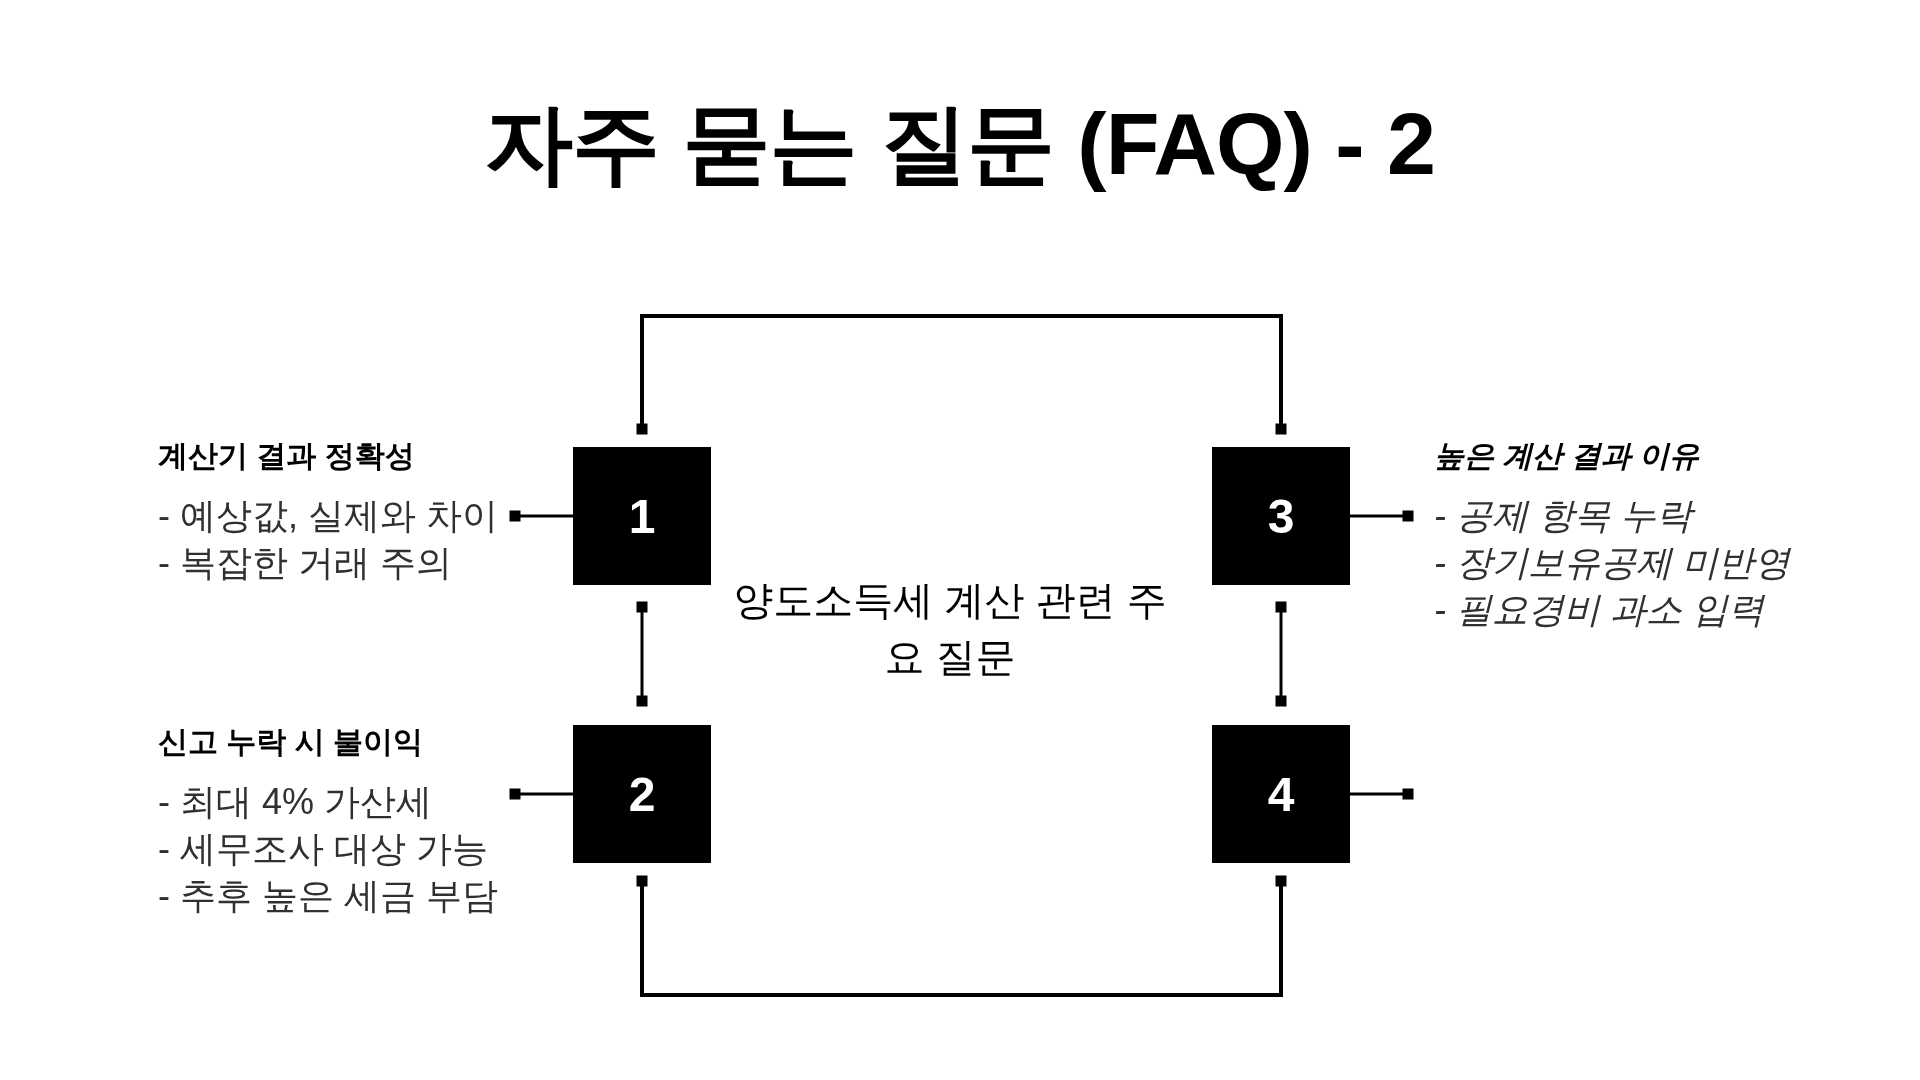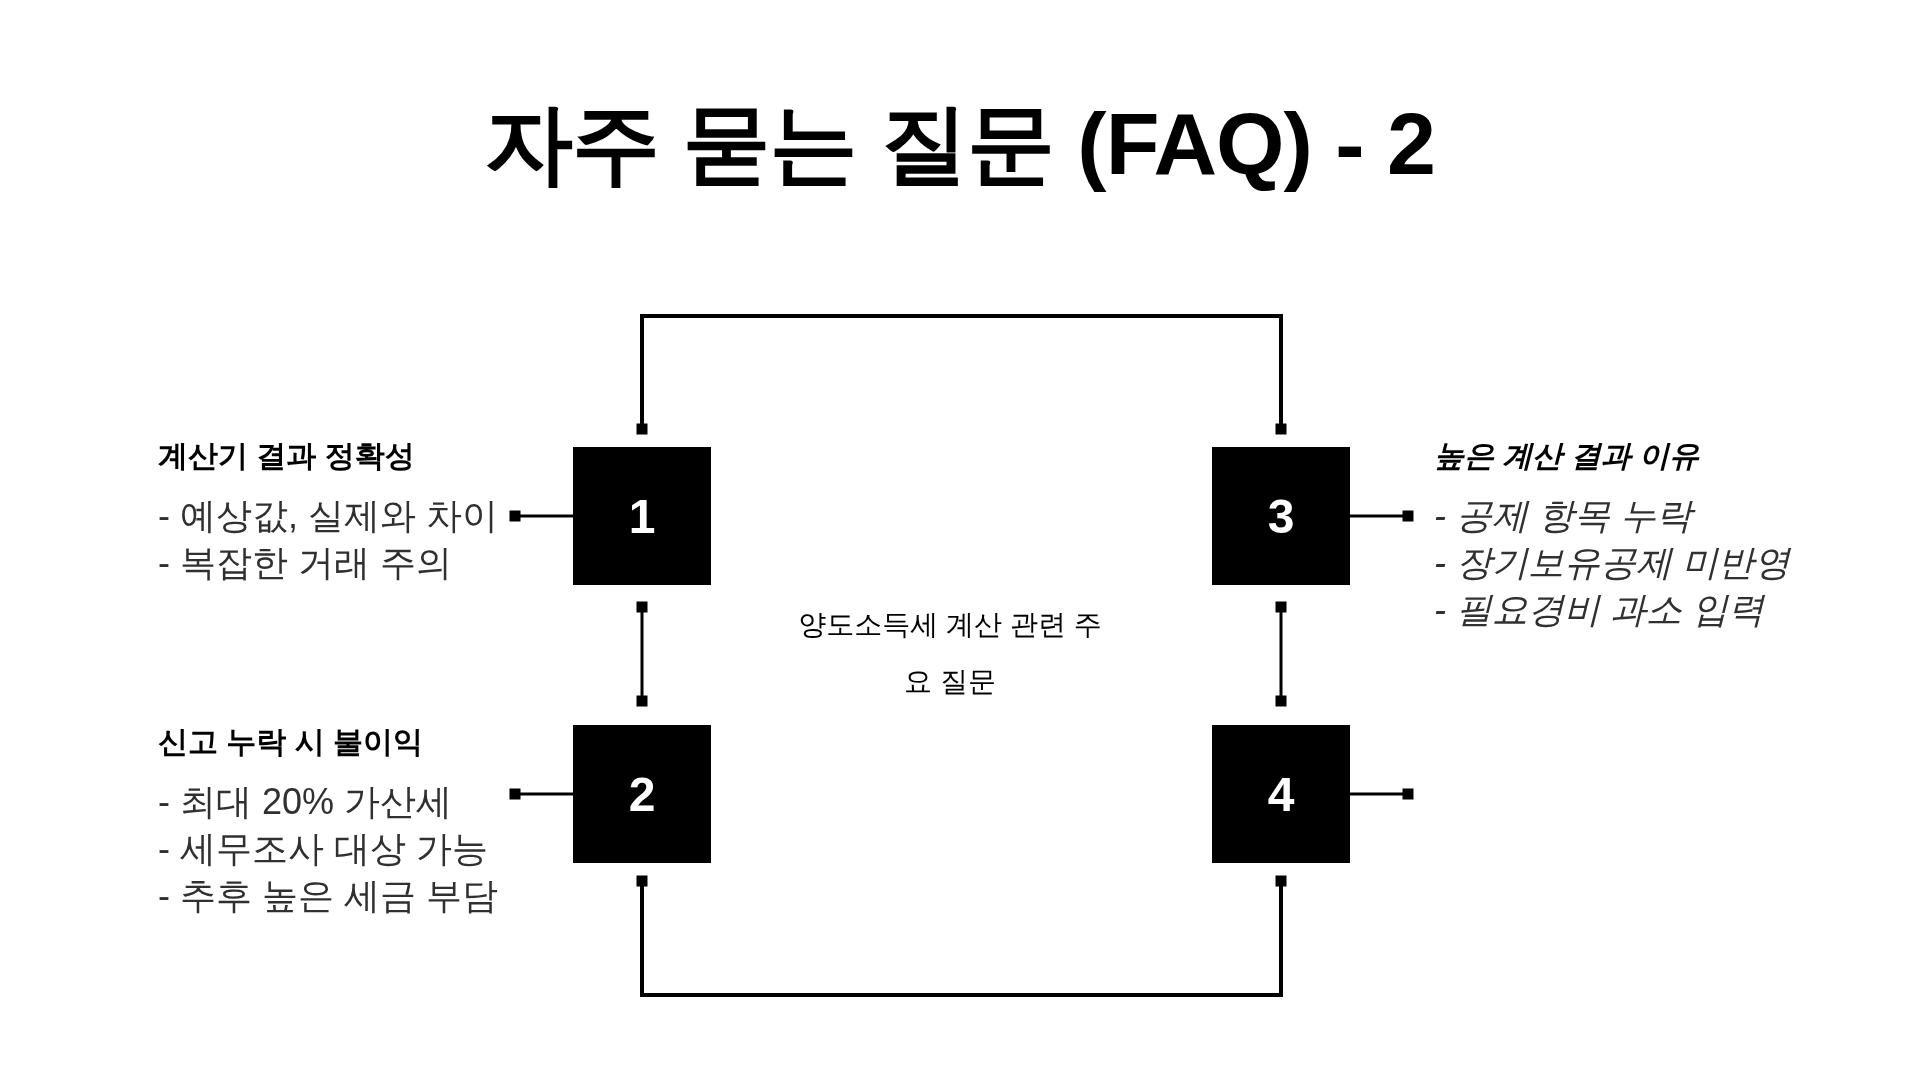--- a/index.html
+++ b/index.html
@@ -81,24 +81,24 @@
   }
   .faq-bullet {
     font-size: 36px;
     font-weight: 400;
     line-height: 47px;
     color: var(--bullet-text, #303030);
   }
   .center-label {
     position: absolute;
     left: 730px;
-    top: 596px;
+    top: 572px;
     width: 440px;
     text-align: center;
-    font-size: 28px;
+    font-size: 40px;
     line-height: 57px;
     font-weight: 400;
     color: var(--heading-text, #000000);
   }
 </style>
 </head>
 <body>
 
 <div class="slide">
 
@@ -157,21 +157,21 @@
   </div>
 
   <div class="faq-text left row-top">
     <div class="faq-heading">계산기 결과 정확성</div>
     <div class="faq-bullet">- 예상값, 실제와 차이</div>
     <div class="faq-bullet">- 복잡한 거래 주의</div>
   </div>
 
   <div class="faq-text left row-bottom">
     <div class="faq-heading">신고 누락 시 불이익</div>
-    <div class="faq-bullet">- 최대 20% 가산세</div>
+    <div class="faq-bullet">- 최대 4% 가산세</div>
     <div class="faq-bullet">- 세무조사 대상 가능</div>
     <div class="faq-bullet">- 추후 높은 세금 부담</div>
   </div>
 
   <div class="faq-text right row-top">
     <div class="faq-heading">높은 계산 결과 이유</div>
     <div class="faq-bullet">- 공제 항목 누락</div>
     <div class="faq-bullet">- 장기보유공제 미반영</div>
     <div class="faq-bullet">- 필요경비 과소 입력</div>
   </div>

